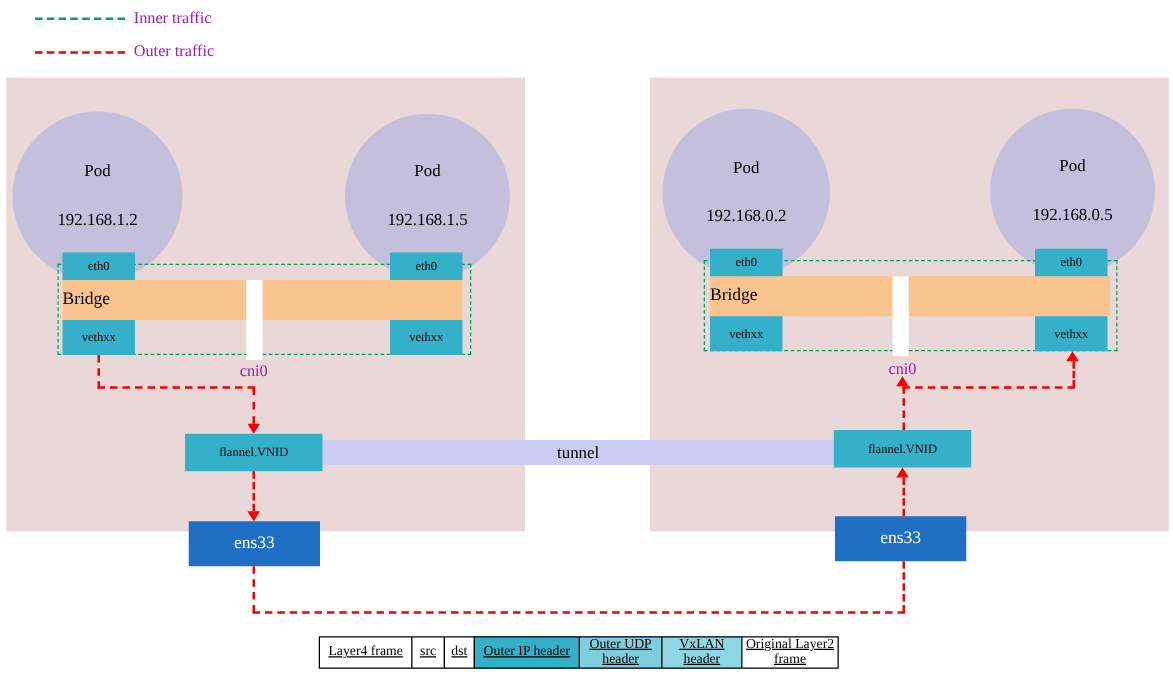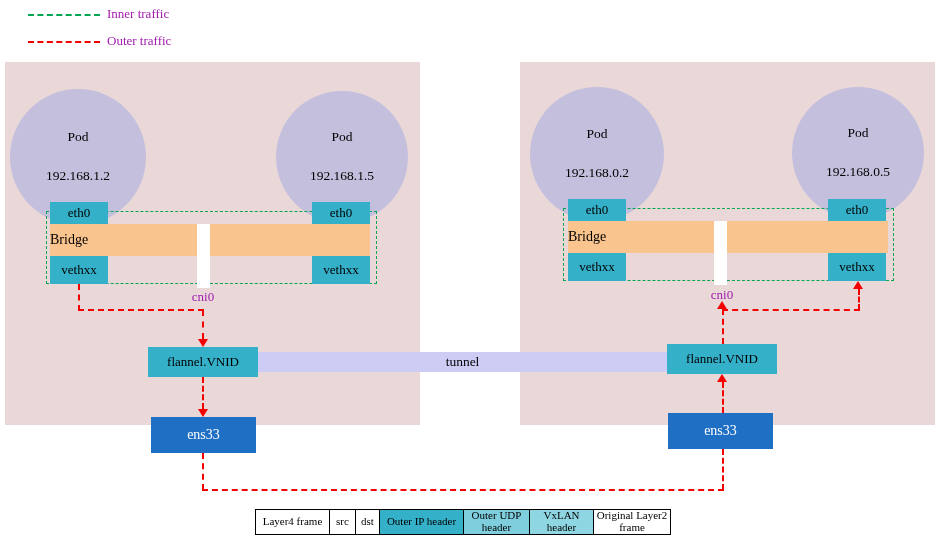--- a/index.html
+++ b/index.html
@@ -1,37 +1,37 @@
 <!DOCTYPE html>
 <html><head>
 <meta charset="utf-8">
 <style>
   * { margin:0; padding:0; box-sizing:border-box; }
   body { font-family:"Liberation Serif", serif; background:#ffffff; }
   .canvas { position:relative; width:938px; height:539px; background:#ffffff; overflow:hidden; }
   .node { position:absolute; background:#e9d8d7; }
   .pod { position:absolute; background:#c4bfdd; border-radius:50%; display:flex; flex-direction:column; align-items:center; justify-content:center; text-align:center; font-size:13.5px; color:#000; line-height:1.55;gap:18px; }
-  .teal { position:absolute; background:#35b0c9; display:flex; align-items:center; justify-content:center; font-size:13px; color:#000;font-family:Liberation Serif, serif; }
+  .teal { position:absolute; background:#35b0c9; display:flex; align-items:center; justify-content:center; font-size:10px; color:#000;font-family:Liberation Serif, serif; }
   .bridge { position:absolute; background:#f9c48e; display:flex; align-items:center; justify-content:flex-start; font-size:14px; color:#000; }
   .bridge span { position:relative; z-index:3; }
   .whitegap { position:absolute; background:#ffffff; z-index:2; }
   .ens { position:absolute; background:#1f6fc4; color:#ffffff; display:flex; align-items:center; justify-content:center; font-size:14px; z-index:3; }
   .flannel { z-index:3; }
   .tunnel { position:absolute; background:#ccccf4; display:flex; align-items:center; justify-content:center; font-size:13.5px; color:#000; z-index:2; }
   .label { position:absolute; font-size:13px; color:#a21caf; text-align:center; z-index:3; }
   .hline { position:absolute; border-top:2px dashed; z-index:4; }
   .vline { position:absolute; border-left:2px dashed; z-index:4; }
   .green-line { border-color:#00a651; }
   .red-line { border-color:#f50000; }
   .green-rect { position:absolute; border:1.8px dashed #00a651; z-index:1; }
   .arr { position:absolute; width:0; height:0; z-index:5; }
   .arr.down { border-left:5px solid transparent; border-right:5px solid transparent; border-top:8px solid #f50000; }
   .arr.up { border-left:5px solid transparent; border-right:5px solid transparent; border-bottom:8px solid #f50000; }
   .frame { position:absolute; display:flex; z-index:4; }
-  .fcell { border:1px solid #000; margin-left:-1px; display:flex; align-items:center; justify-content:center; text-align:center; font-size:11px; line-height:1.08; height:26px; background:#fff; padding:0 0; }
+  .fcell { border:1px solid #000; margin-left:-1px; display:flex; align-items:center; justify-content:center; text-align:center; font-size:11px; line-height:1.08; height:26px; background:#fff; padding:0 0;text-decoration:underline; }
   .fcell:first-child { margin-left:0; }
   .box3 { z-index:3; }
 </style>
 </head>
 <body>
 
 <div class="canvas">
 
   <div class="hline green-line" style="left:28px; top:14px; width:72px;"></div>
   <div class="label" style="left:107px; top:6px;">Inner traffic</div>

